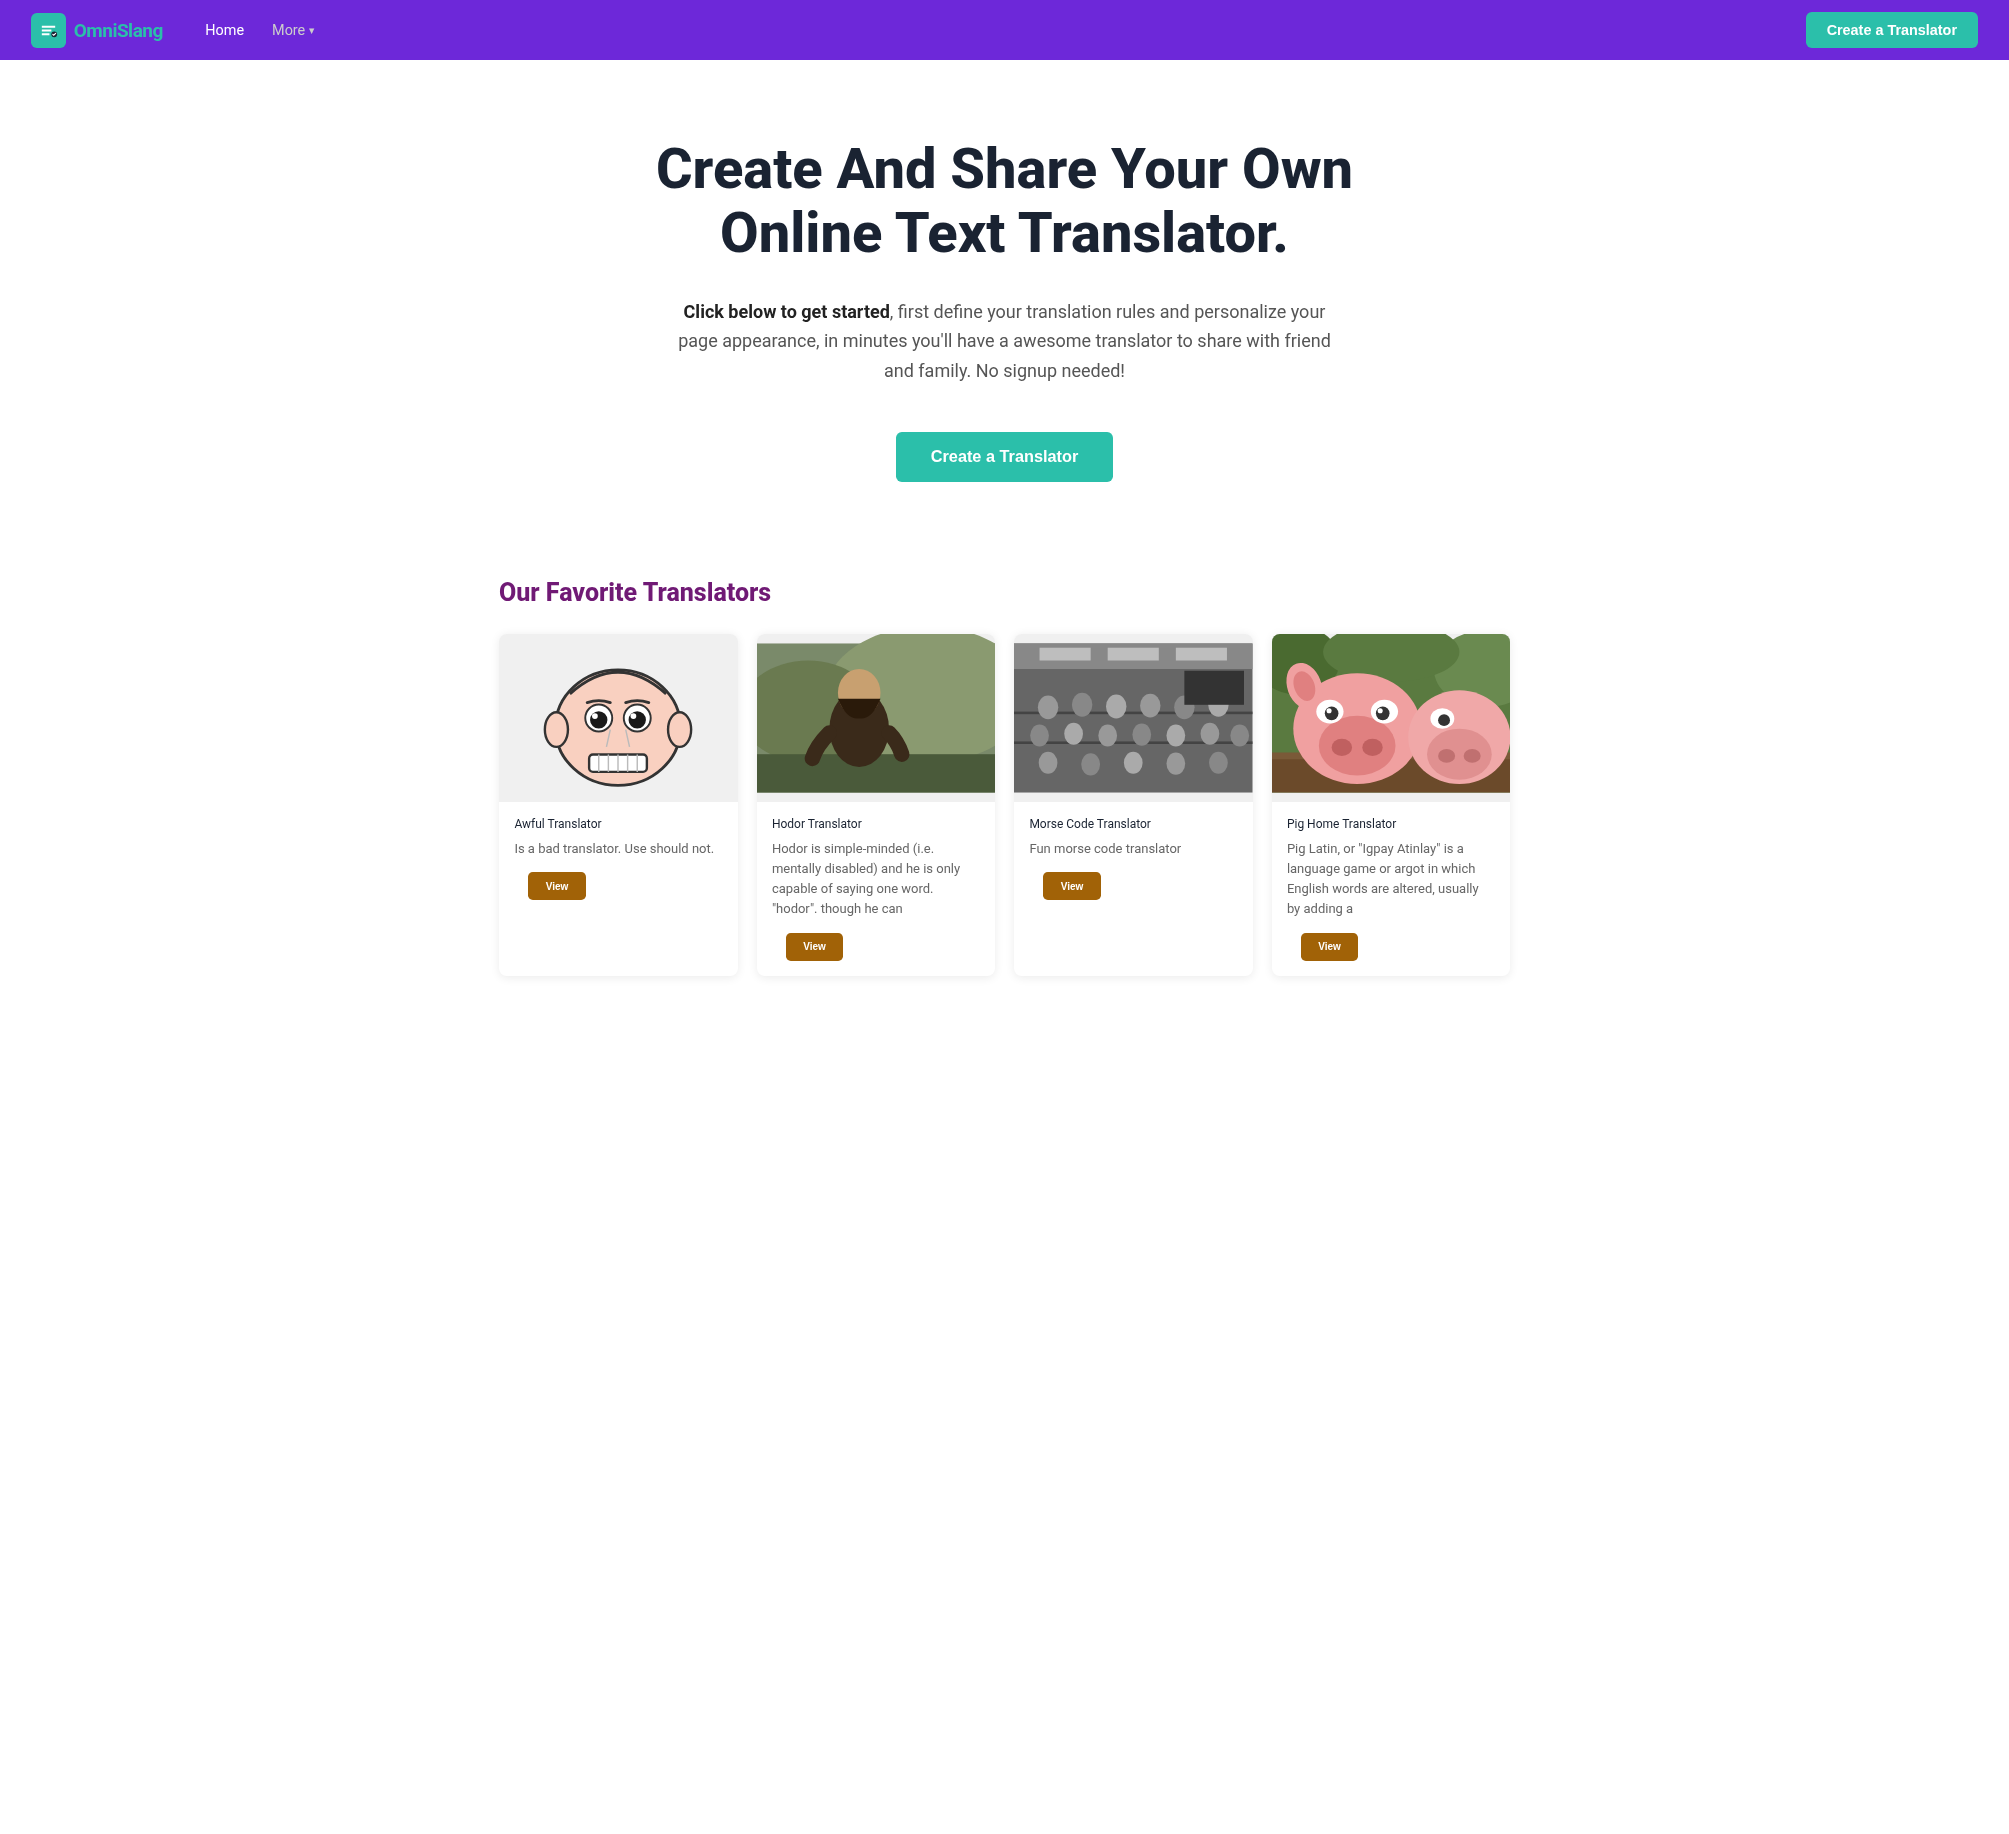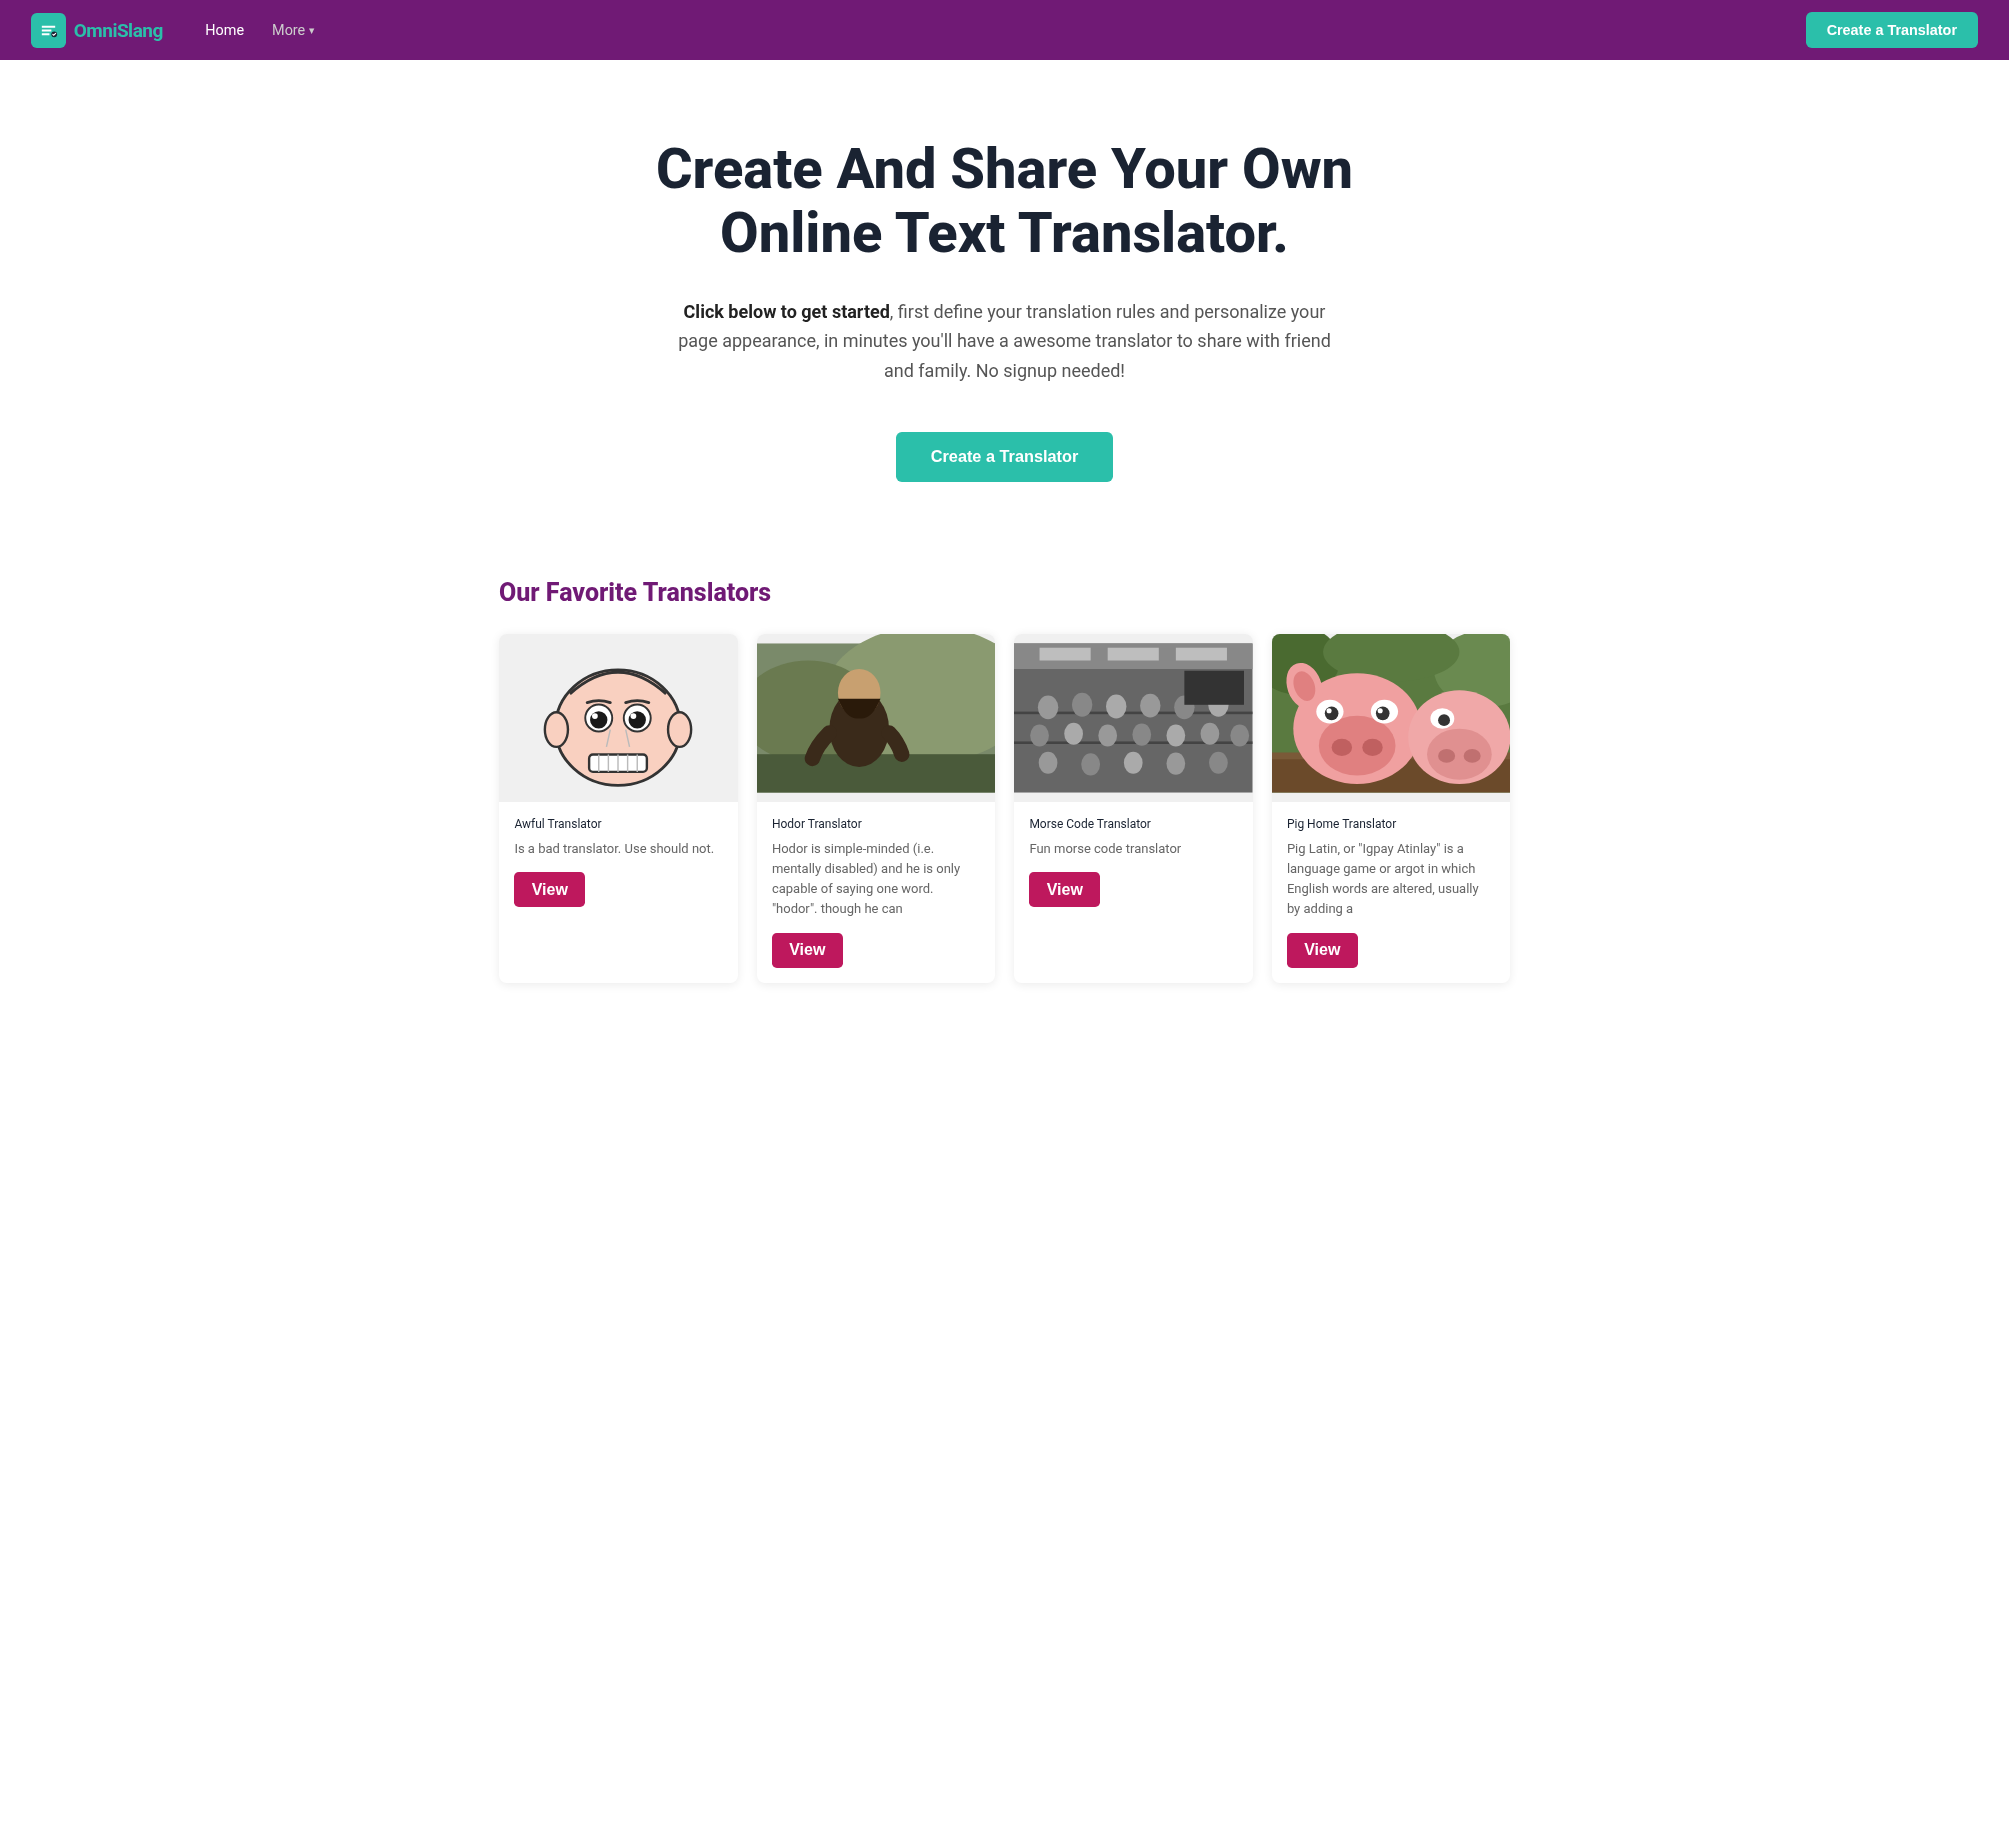--- a/index.html
+++ b/index.html
@@ -1,20 +1,20 @@
 <!DOCTYPE html>
 <html><head>
   <meta charset="utf-8">
   <style>
     * { margin: 0; padding: 0; box-sizing: border-box; }
     body { font-family: -apple-system, BlinkMacSystemFont, 'Segoe UI', Roboto, sans-serif; background: #fff; color: #222; }
 
     
     nav {
-      background: #701a75;
+      background: #6d28d9;
       display: flex;
       align-items: center;
       padding: 0 31px;
       height: 60px;
       position: sticky;
       top: 0;
       z-index: 100;
     }
     .nav-logo {
       display: flex;
@@ -163,29 +163,30 @@
       color: #1a2332;
       margin-bottom: 7.7px;
     }
     .card-desc {
       font-size: 13px;
       color: #666;
       line-height: 1.55;
       margin-bottom: 13.4px;
     }
     .card-btn {
-      background: #be185d;
+      background: #a16207;
       color: #fff;
       border: none;
       border-radius: 4.8px;
       padding: 8.6px 17.3px;
-      font-size: 16px;
+      font-size: 10px;
       font-weight: 600;
       cursor: pointer;
       display: inline-block;
+      margin-left: 14px;
     }
 
     
     .awful-face {
       width: 154px;
       height: 154px;
     }
   </style>
 </head>
 <body>

